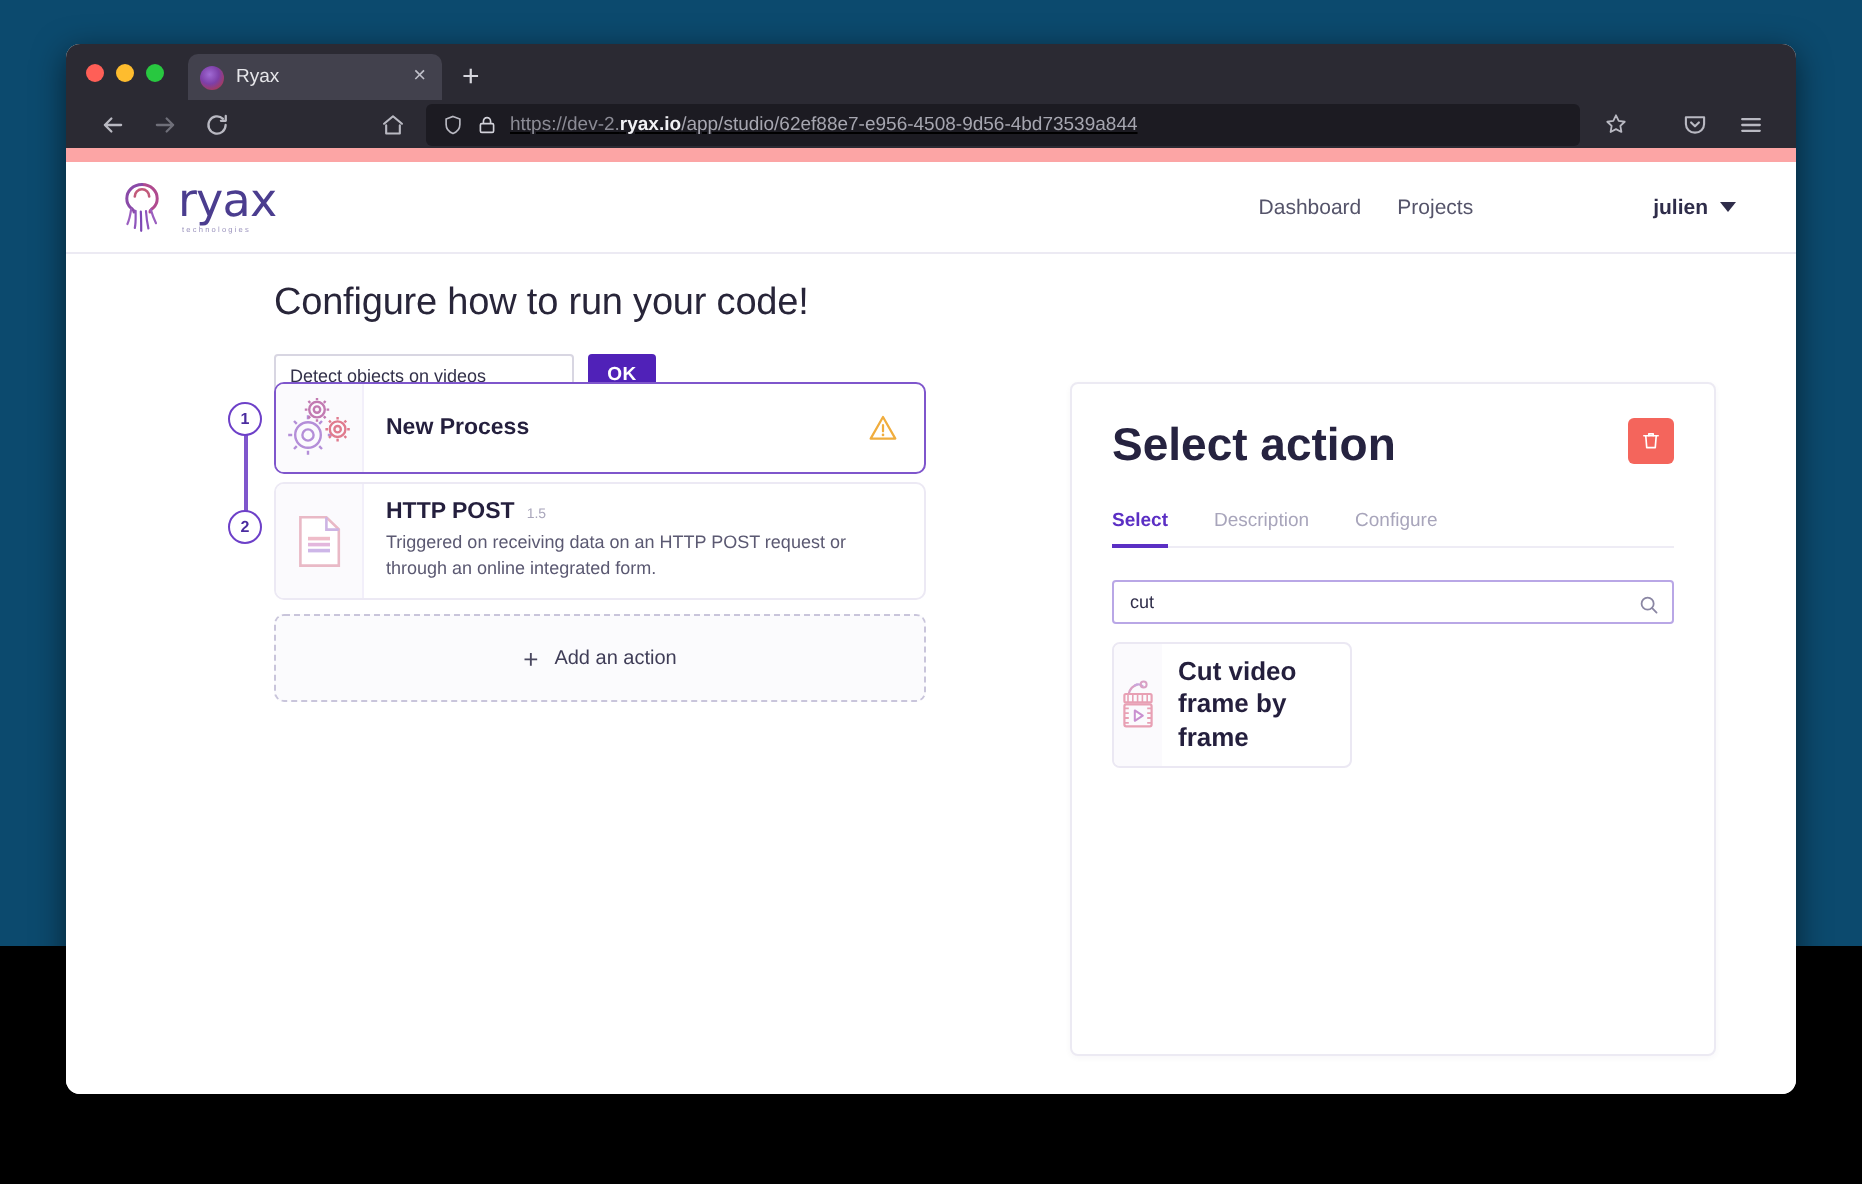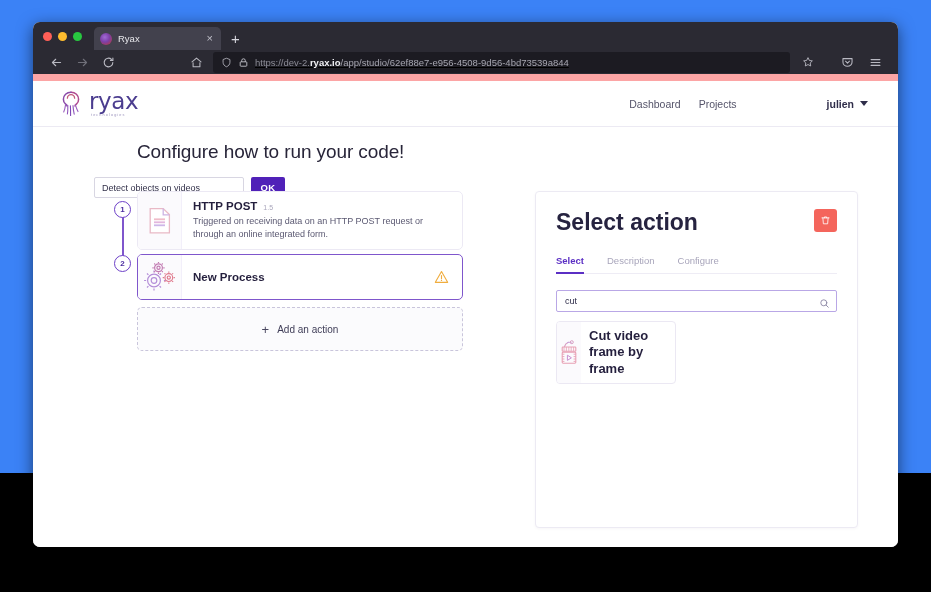--- a/index.html
+++ b/index.html
@@ -2,21 +2,21 @@
 <html><head>
 <meta charset="utf-8">
 <style>
   * { box-sizing: border-box; margin: 0; padding: 0; }
   html, body {
     width: 931px; height: 592px;
     background: #000;
     font-family: "Liberation Sans", sans-serif;
     overflow: hidden;
   }
-  .screen { position: relative; width: 931px; height: 473px; background: #3b82f6; }
+  .screen { position: relative; width: 931px; height: 473px; background: #0c4a6e; }
 
   
   .browser {
     position: absolute;
     left: 33px; top: 22px;
     width: 865px; height: 525px;
     background: #f9f9fa;
     border-radius: 7px;
     overflow: hidden;
     box-shadow: 0 4px 16px rgba(0,0,0,0.55);
@@ -118,21 +118,21 @@
 
   
   .main { padding: 14px 0 0 0; height: 420px; position: relative; }
   .page-title {
     font-size: 19px; color: #282539; font-weight: 400;
     margin: 0 0 14px 104px; letter-spacing: -0.1px;
   }
 
   .toolbar-row {
     display: flex; align-items: center;
-    margin: 0 33px 0 61px;
+    margin: 0 33px 0 104px;
   }
   .name-input {
     width: 150px; height: 21px;
     border: 1px solid #d8d6e2; border-radius: 2px;
     background: #fff;
     font-size: 9px; color: #33314a;
     padding: 0 7px;
     font-family: "Liberation Sans", sans-serif;
   }
   .ok-btn {
@@ -403,41 +403,20 @@
           <input class="name-input" value="Detect objects on videos" style="">
           <button class="ok-btn">OK</button>
         </div>
 
         <div class="workflow">
 
           <div class="rail" style="top:0;height:118px;">
             <div class="rail-line" style="top:17px;height:55px;"></div>
             <div class="num-circle" style="top:10px;">1</div>
             <div class="num-circle" style="top:64px;">2</div>
-          </div>
-
-          <div class="step">
-            <div class="card">
-              <div class="card-icon">
-                <svg width="24" height="27" viewBox="0 0 24 27" fill="none">
-                  <path d="M2.2 1.6h13l6.2 6v18.2H2.2z" fill="#ffffff" stroke="#e9b9c6" stroke-width="1.3"></path>
-                  <path d="M15.2 1.6v6.2h6.2" stroke="#cdb4e4" stroke-width="1.3" fill="none"></path>
-                  <rect x="6" y="11.4" width="11" height="1.8" fill="#efbcc9"></rect>
-                  <rect x="6" y="14.4" width="11" height="1.8" fill="#e3b6dd"></rect>
-                  <rect x="6" y="17.4" width="11" height="1.8" fill="#cdb6e8"></rect>
-                </svg>
-              </div>
-              <div class="card-body">
-                <div class="card-title-row">
-                  <span class="card-title">HTTP POST</span>
-                  <span class="card-version">1.5</span>
-                </div>
-                <div class="card-desc">Triggered on receiving data on an HTTP POST request or through an online integrated form.</div>
-              </div>
-            </div>
           </div>
 
           <div class="step">
             <div class="card selected">
               <div class="card-icon">
                 <svg width="34" height="30" viewBox="0 0 34 30" fill="none" stroke-width="1.2">
                   <g stroke="#b48ed8" fill="none">
                     <circle cx="11" cy="18.5" r="6.4"></circle>
                     <circle cx="11" cy="18.5" r="2.8"></circle>
                     <path d="M11 10.6v-2M11 26.4v2M3.1 18.5h-2M20.9 18.5h2M5.4 12.9L4 11.5M16.6 24.1l1.4 1.4M16.6 12.9L18 11.5M5.4 24.1L4 25.5"></path>
@@ -462,20 +441,41 @@
               <div class="card-warn">
                 <svg width="15" height="14" viewBox="0 0 16 15" fill="none" stroke="#f0ad3e" stroke-width="1.2" stroke-linejoin="round">
                   <path d="M8 1.6l6.6 11.6H1.4z"></path>
                   <path d="M8 5.9v3.4" stroke-linecap="round"></path>
                   <path d="M8 11.1v.1" stroke-linecap="round" stroke-width="1.4"></path>
                 </svg>
               </div>
             </div>
           </div>
 
+          <div class="step">
+            <div class="card">
+              <div class="card-icon">
+                <svg width="24" height="27" viewBox="0 0 24 27" fill="none">
+                  <path d="M2.2 1.6h13l6.2 6v18.2H2.2z" fill="#ffffff" stroke="#e9b9c6" stroke-width="1.3"></path>
+                  <path d="M15.2 1.6v6.2h6.2" stroke="#cdb4e4" stroke-width="1.3" fill="none"></path>
+                  <rect x="6" y="11.4" width="11" height="1.8" fill="#efbcc9"></rect>
+                  <rect x="6" y="14.4" width="11" height="1.8" fill="#e3b6dd"></rect>
+                  <rect x="6" y="17.4" width="11" height="1.8" fill="#cdb6e8"></rect>
+                </svg>
+              </div>
+              <div class="card-body">
+                <div class="card-title-row">
+                  <span class="card-title">HTTP POST</span>
+                  <span class="card-version">1.5</span>
+                </div>
+                <div class="card-desc">Triggered on receiving data on an HTTP POST request or through an online integrated form.</div>
+              </div>
+            </div>
+          </div>
+
           <div class="add-action">
             <span class="add-plus">+</span>
             <span class="add-label">Add an action</span>
           </div>
         </div>
 
         <div class="panel">
           <div class="panel-head">
             <span class="panel-title">Select action</span>
             <button class="trash-btn">

